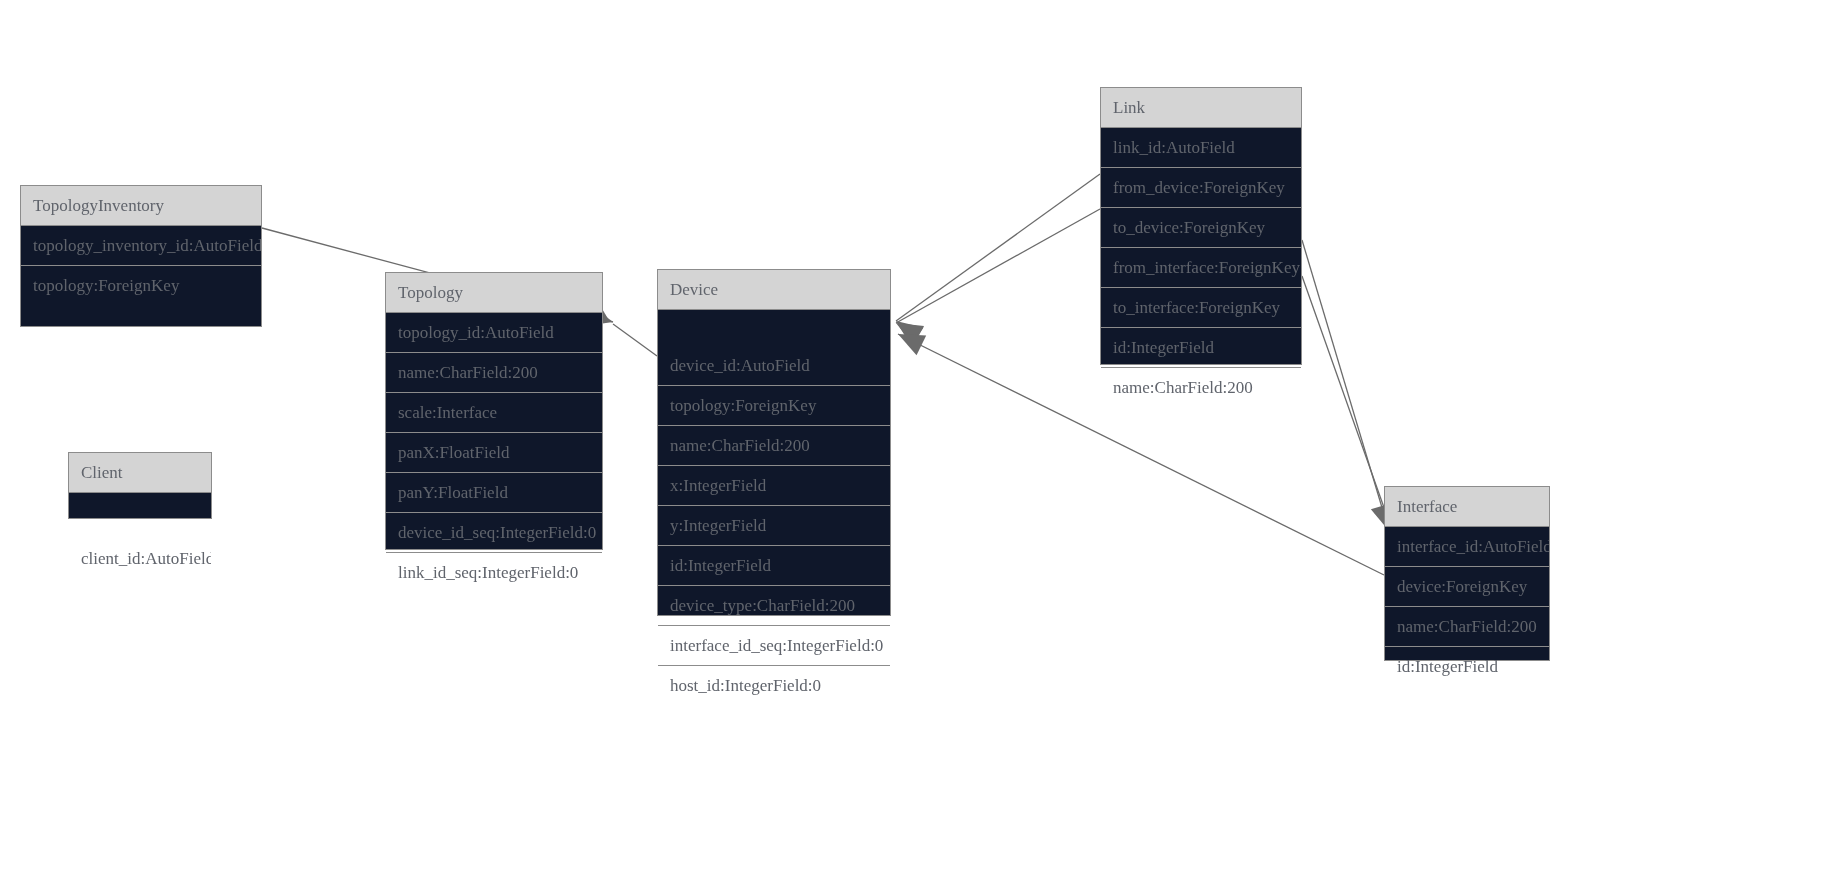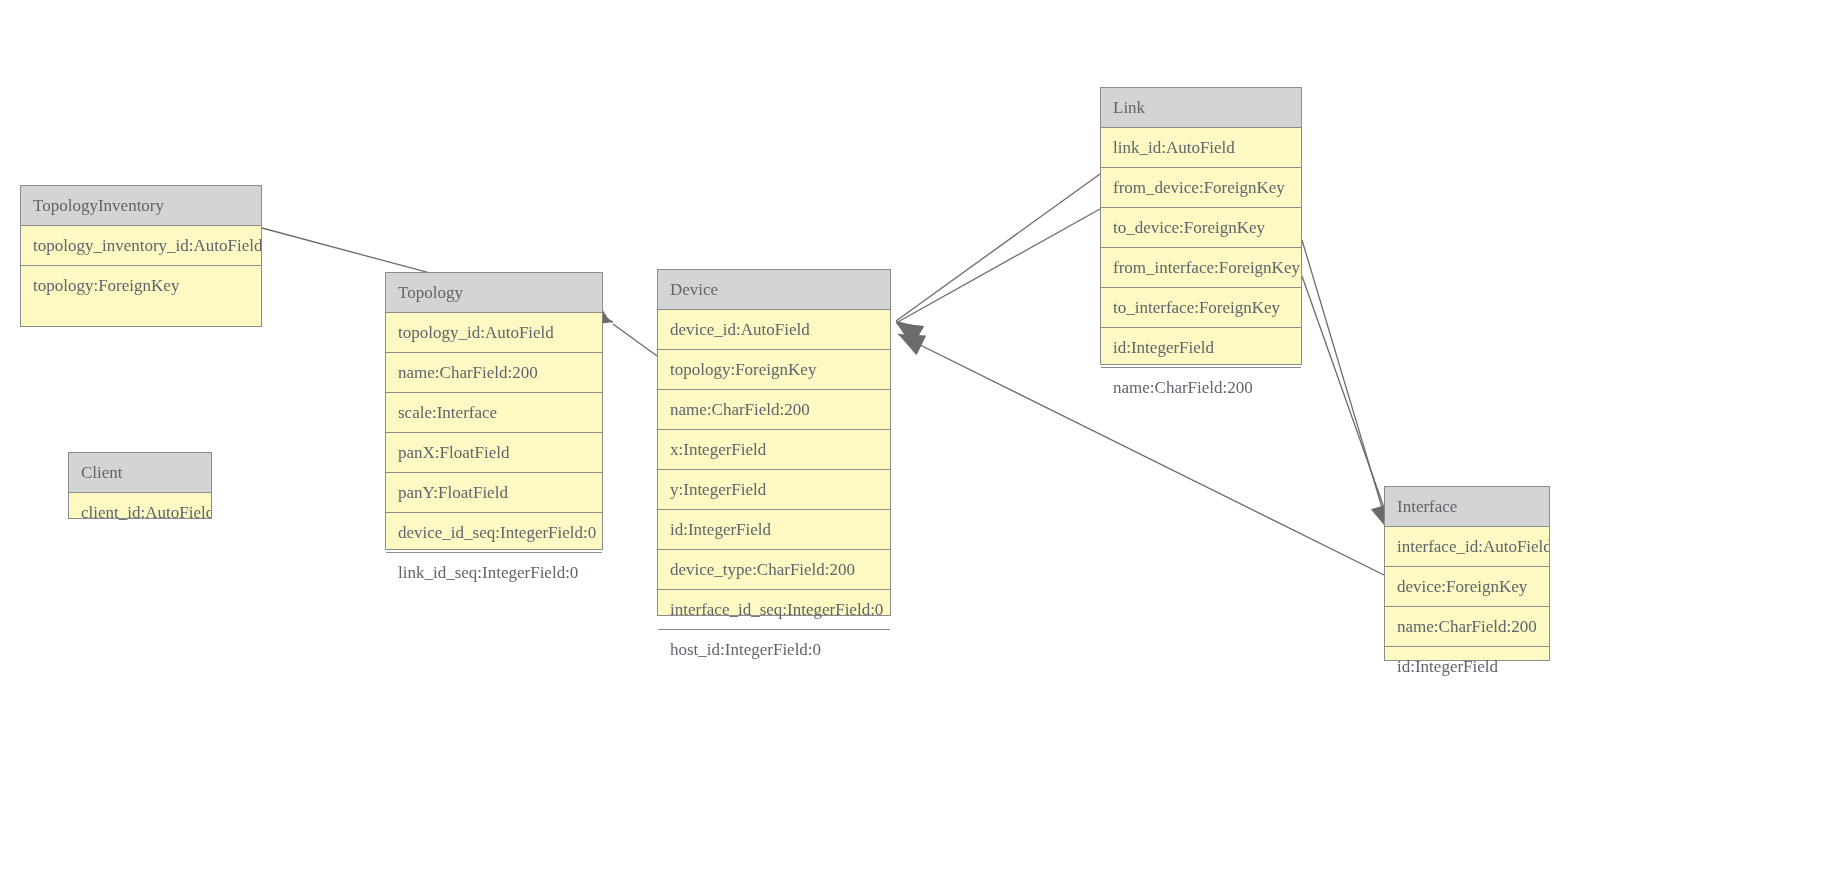--- a/index.html
+++ b/index.html
@@ -20,21 +20,21 @@
     left: 0;
     top: 0;
     width: 1824px;
     height: 874px;
     pointer-events: none;
   }
   .entity {
     position: absolute;
     box-sizing: border-box;
     border: 1px solid #8c8c8c;
-    background: #fef9c3;
+    background: #0f172a;
     z-index: 2;
   }
   .entity-title {
     box-sizing: border-box;
     background: #d4d4d4;
     border-bottom: 1px solid #8c8c8c;
     color: #60646c;
     font-size: 17px;
     line-height: 40px;
     height: 40px;
@@ -100,39 +100,39 @@
       <div class="entity" style="left: 20px; top: 139px; width: 242px; height: 142px; border-color: rgb(140, 140, 140); margin-top: 46px;">
         <div class="entity-title" style="background: rgb(212, 212, 212); color: rgb(96, 100, 108); border-color: rgb(140, 140, 140);">TopologyInventory</div>
         <div class="entity-rows">
           <div class="entity-row" style="color: rgb(96, 100, 108); border-color: rgb(140, 140, 140);">topology_inventory_id:AutoField</div>
           <div class="entity-row" style="color: rgb(96, 100, 108); border-color: rgb(140, 140, 140);">topology:ForeignKey</div>
         </div>
       </div>
       <div class="entity" style="left: 68px; top: 452px; width: 144px; height: 67px; border-color: rgb(140, 140, 140);">
         <div class="entity-title" style="background: rgb(212, 212, 212); color: rgb(96, 100, 108); border-color: rgb(140, 140, 140);">Client</div>
         <div class="entity-rows">
-          <div class="entity-row" style="color: rgb(96, 100, 108); border-color: rgb(140, 140, 140);">client_id:AutoField</div>
+          <div class="entity-row" style="color: rgb(96, 100, 108); border-color: rgb(140, 140, 140); margin-top: 46px;">client_id:AutoField</div>
         </div>
       </div>
       <div class="entity" style="left: 385px; top: 272px; width: 218px; height: 278px; border-color: rgb(140, 140, 140);">
         <div class="entity-title" style="background: rgb(212, 212, 212); color: rgb(96, 100, 108); border-color: rgb(140, 140, 140);">Topology</div>
         <div class="entity-rows">
           <div class="entity-row" style="color: rgb(96, 100, 108); border-color: rgb(140, 140, 140);">topology_id:AutoField</div>
           <div class="entity-row" style="color: rgb(96, 100, 108); border-color: rgb(140, 140, 140);">name:CharField:200</div>
           <div class="entity-row" style="color: rgb(96, 100, 108); border-color: rgb(140, 140, 140);">scale:Interface</div>
           <div class="entity-row" style="color: rgb(96, 100, 108); border-color: rgb(140, 140, 140);">panX:FloatField</div>
           <div class="entity-row" style="color: rgb(96, 100, 108); border-color: rgb(140, 140, 140);">panY:FloatField</div>
           <div class="entity-row" style="color: rgb(96, 100, 108); border-color: rgb(140, 140, 140);">device_id_seq:IntegerField:0</div>
           <div class="entity-row" style="color: rgb(96, 100, 108); border-color: rgb(140, 140, 140);">link_id_seq:IntegerField:0</div>
         </div>
       </div>
       <div class="entity" style="left: 657px; top: 269px; width: 234px; height: 347px; border-color: rgb(140, 140, 140);">
         <div class="entity-title" style="background: rgb(212, 212, 212); color: rgb(96, 100, 108); border-color: rgb(140, 140, 140);">Device</div>
         <div class="entity-rows">
-          <div class="entity-row" style="color: rgb(96, 100, 108); border-color: rgb(140, 140, 140);">device_id:AutoField</div>
+          <div class="entity-row" style="color: rgb(96, 100, 108); border-color: rgb(140, 140, 140); margin-top: 36px;">device_id:AutoField</div>
           <div class="entity-row" style="color: rgb(96, 100, 108); border-color: rgb(140, 140, 140);">topology:ForeignKey</div>
           <div class="entity-row" style="color: rgb(96, 100, 108); border-color: rgb(140, 140, 140);">name:CharField:200</div>
           <div class="entity-row" style="color: rgb(96, 100, 108); border-color: rgb(140, 140, 140);">x:IntegerField</div>
           <div class="entity-row" style="color: rgb(96, 100, 108); border-color: rgb(140, 140, 140);">y:IntegerField</div>
           <div class="entity-row" style="color: rgb(96, 100, 108); border-color: rgb(140, 140, 140);">id:IntegerField</div>
           <div class="entity-row" style="color: rgb(96, 100, 108); border-color: rgb(140, 140, 140);">device_type:CharField:200</div>
           <div class="entity-row" style="color: rgb(96, 100, 108); border-color: rgb(140, 140, 140);">interface_id_seq:IntegerField:0</div>
           <div class="entity-row" style="color: rgb(96, 100, 108); border-color: rgb(140, 140, 140);">host_id:IntegerField:0</div>
         </div>
       </div>

